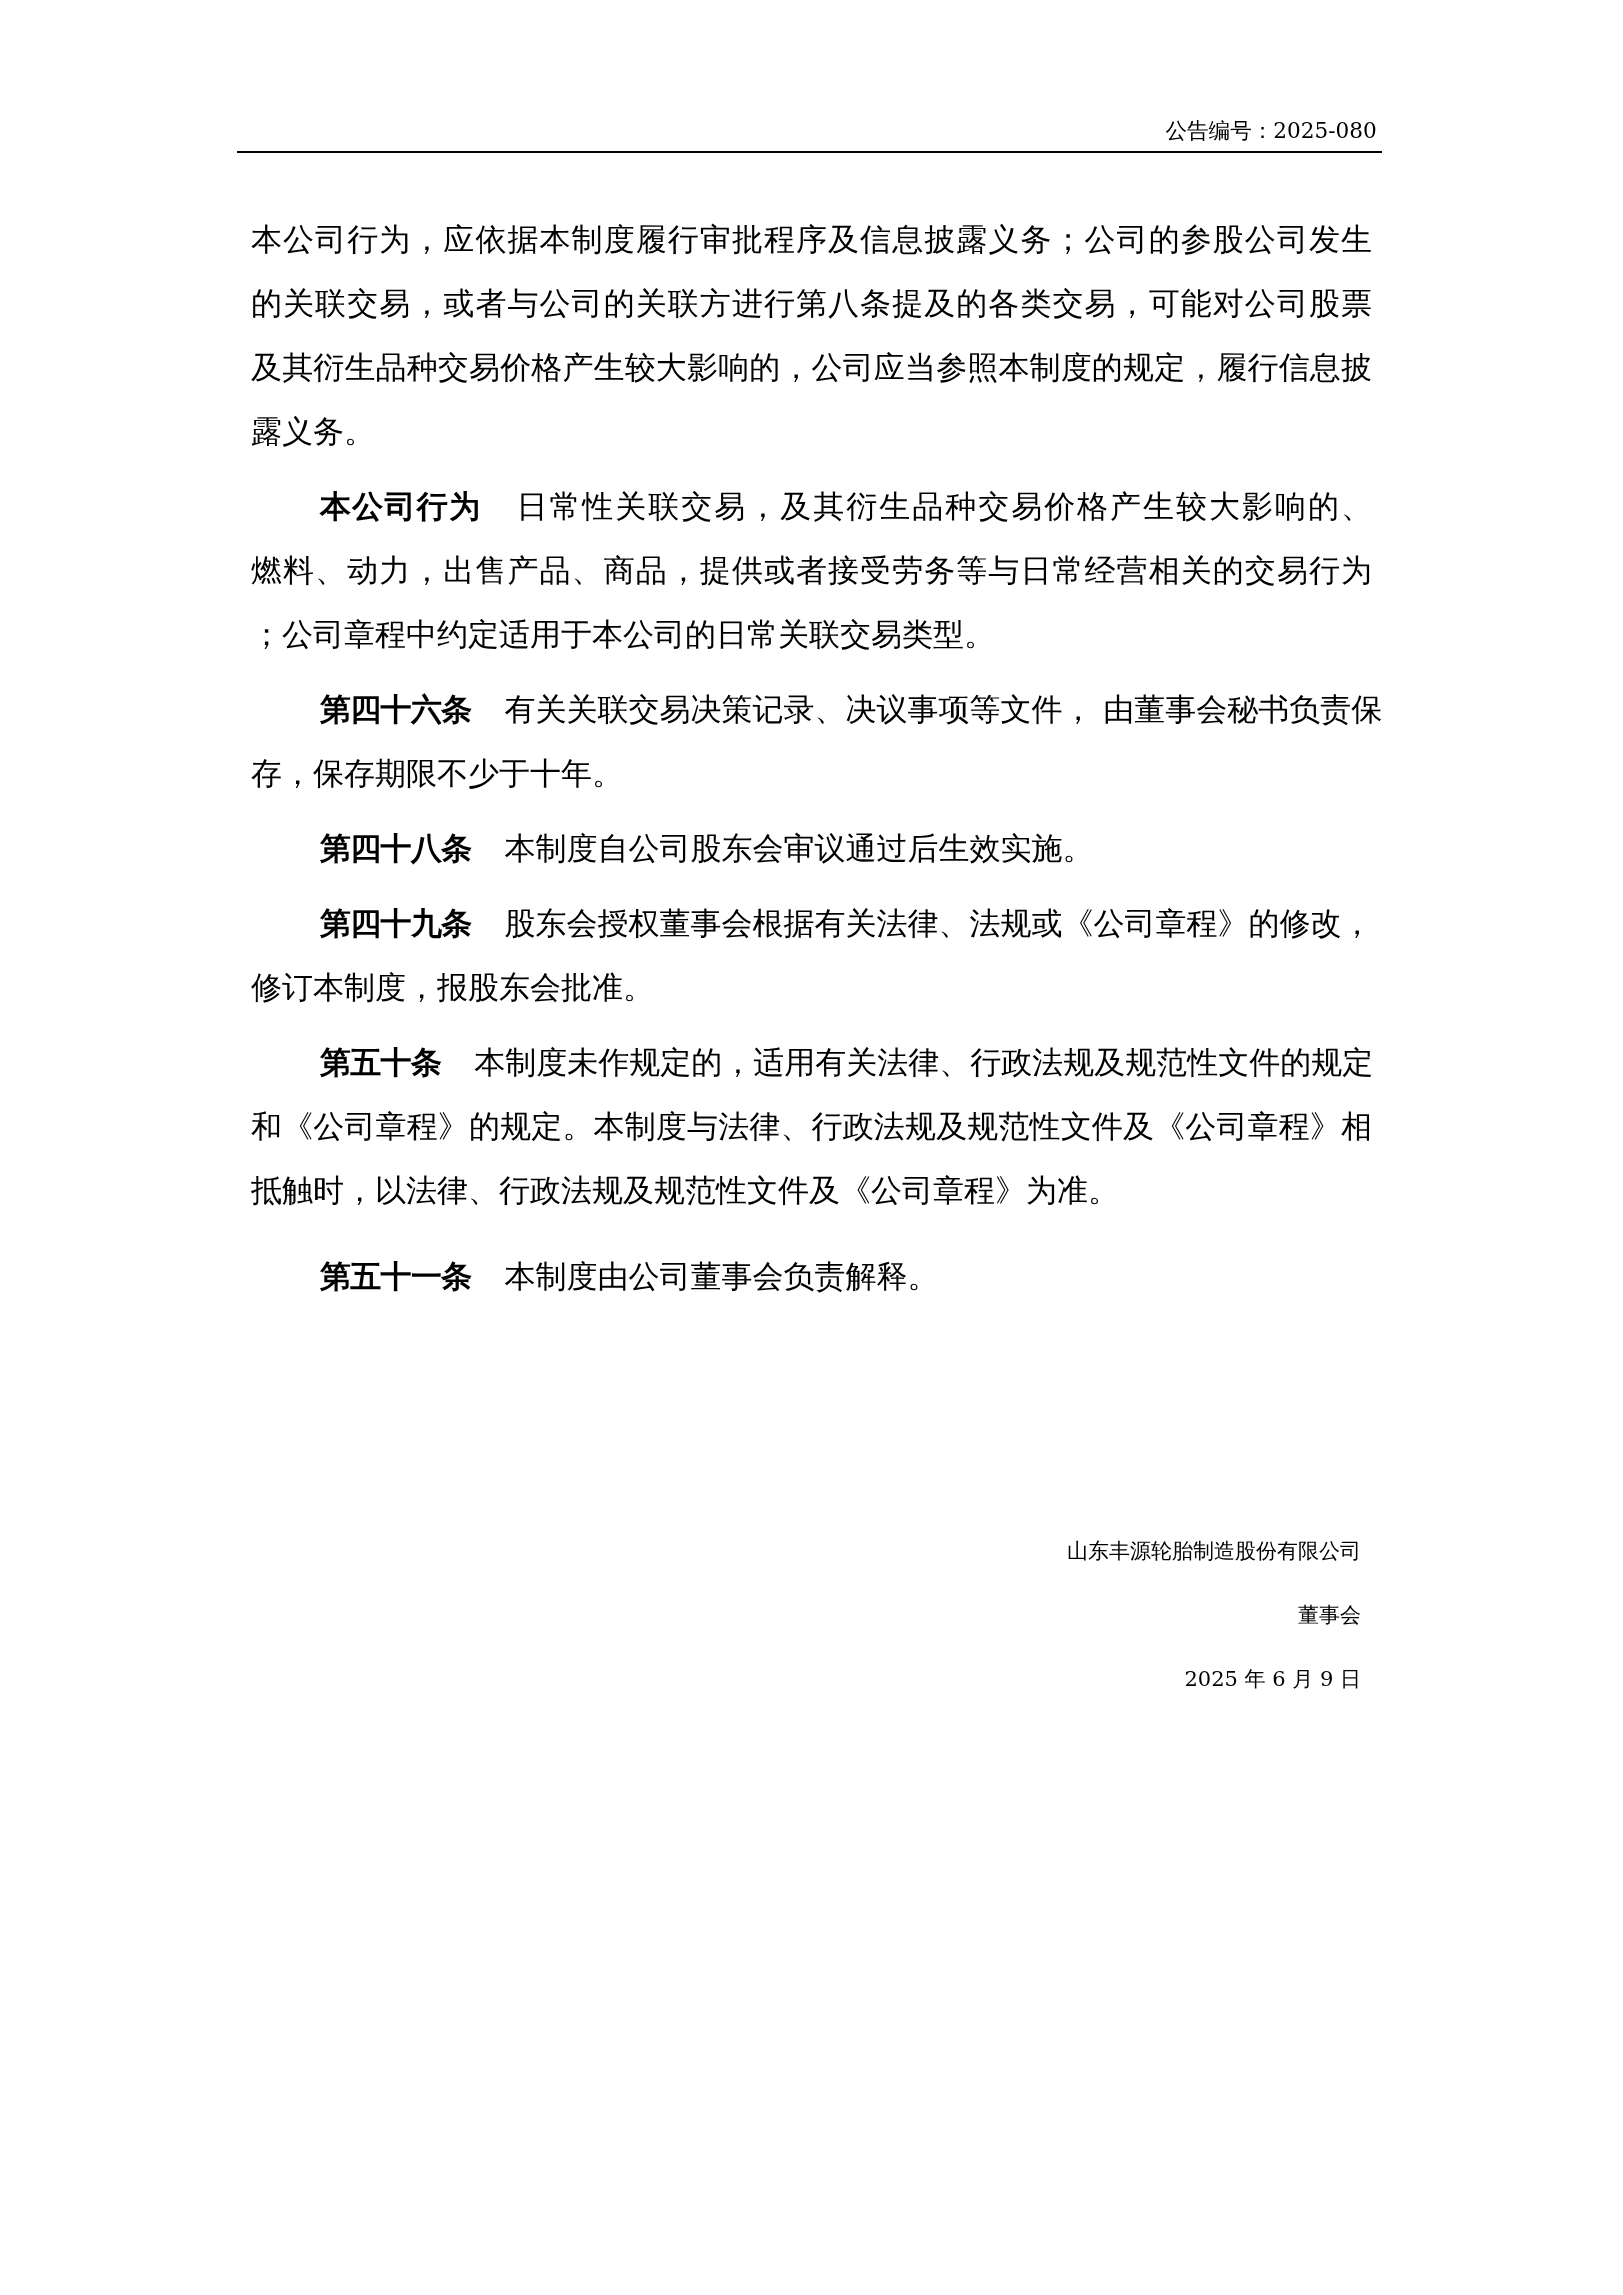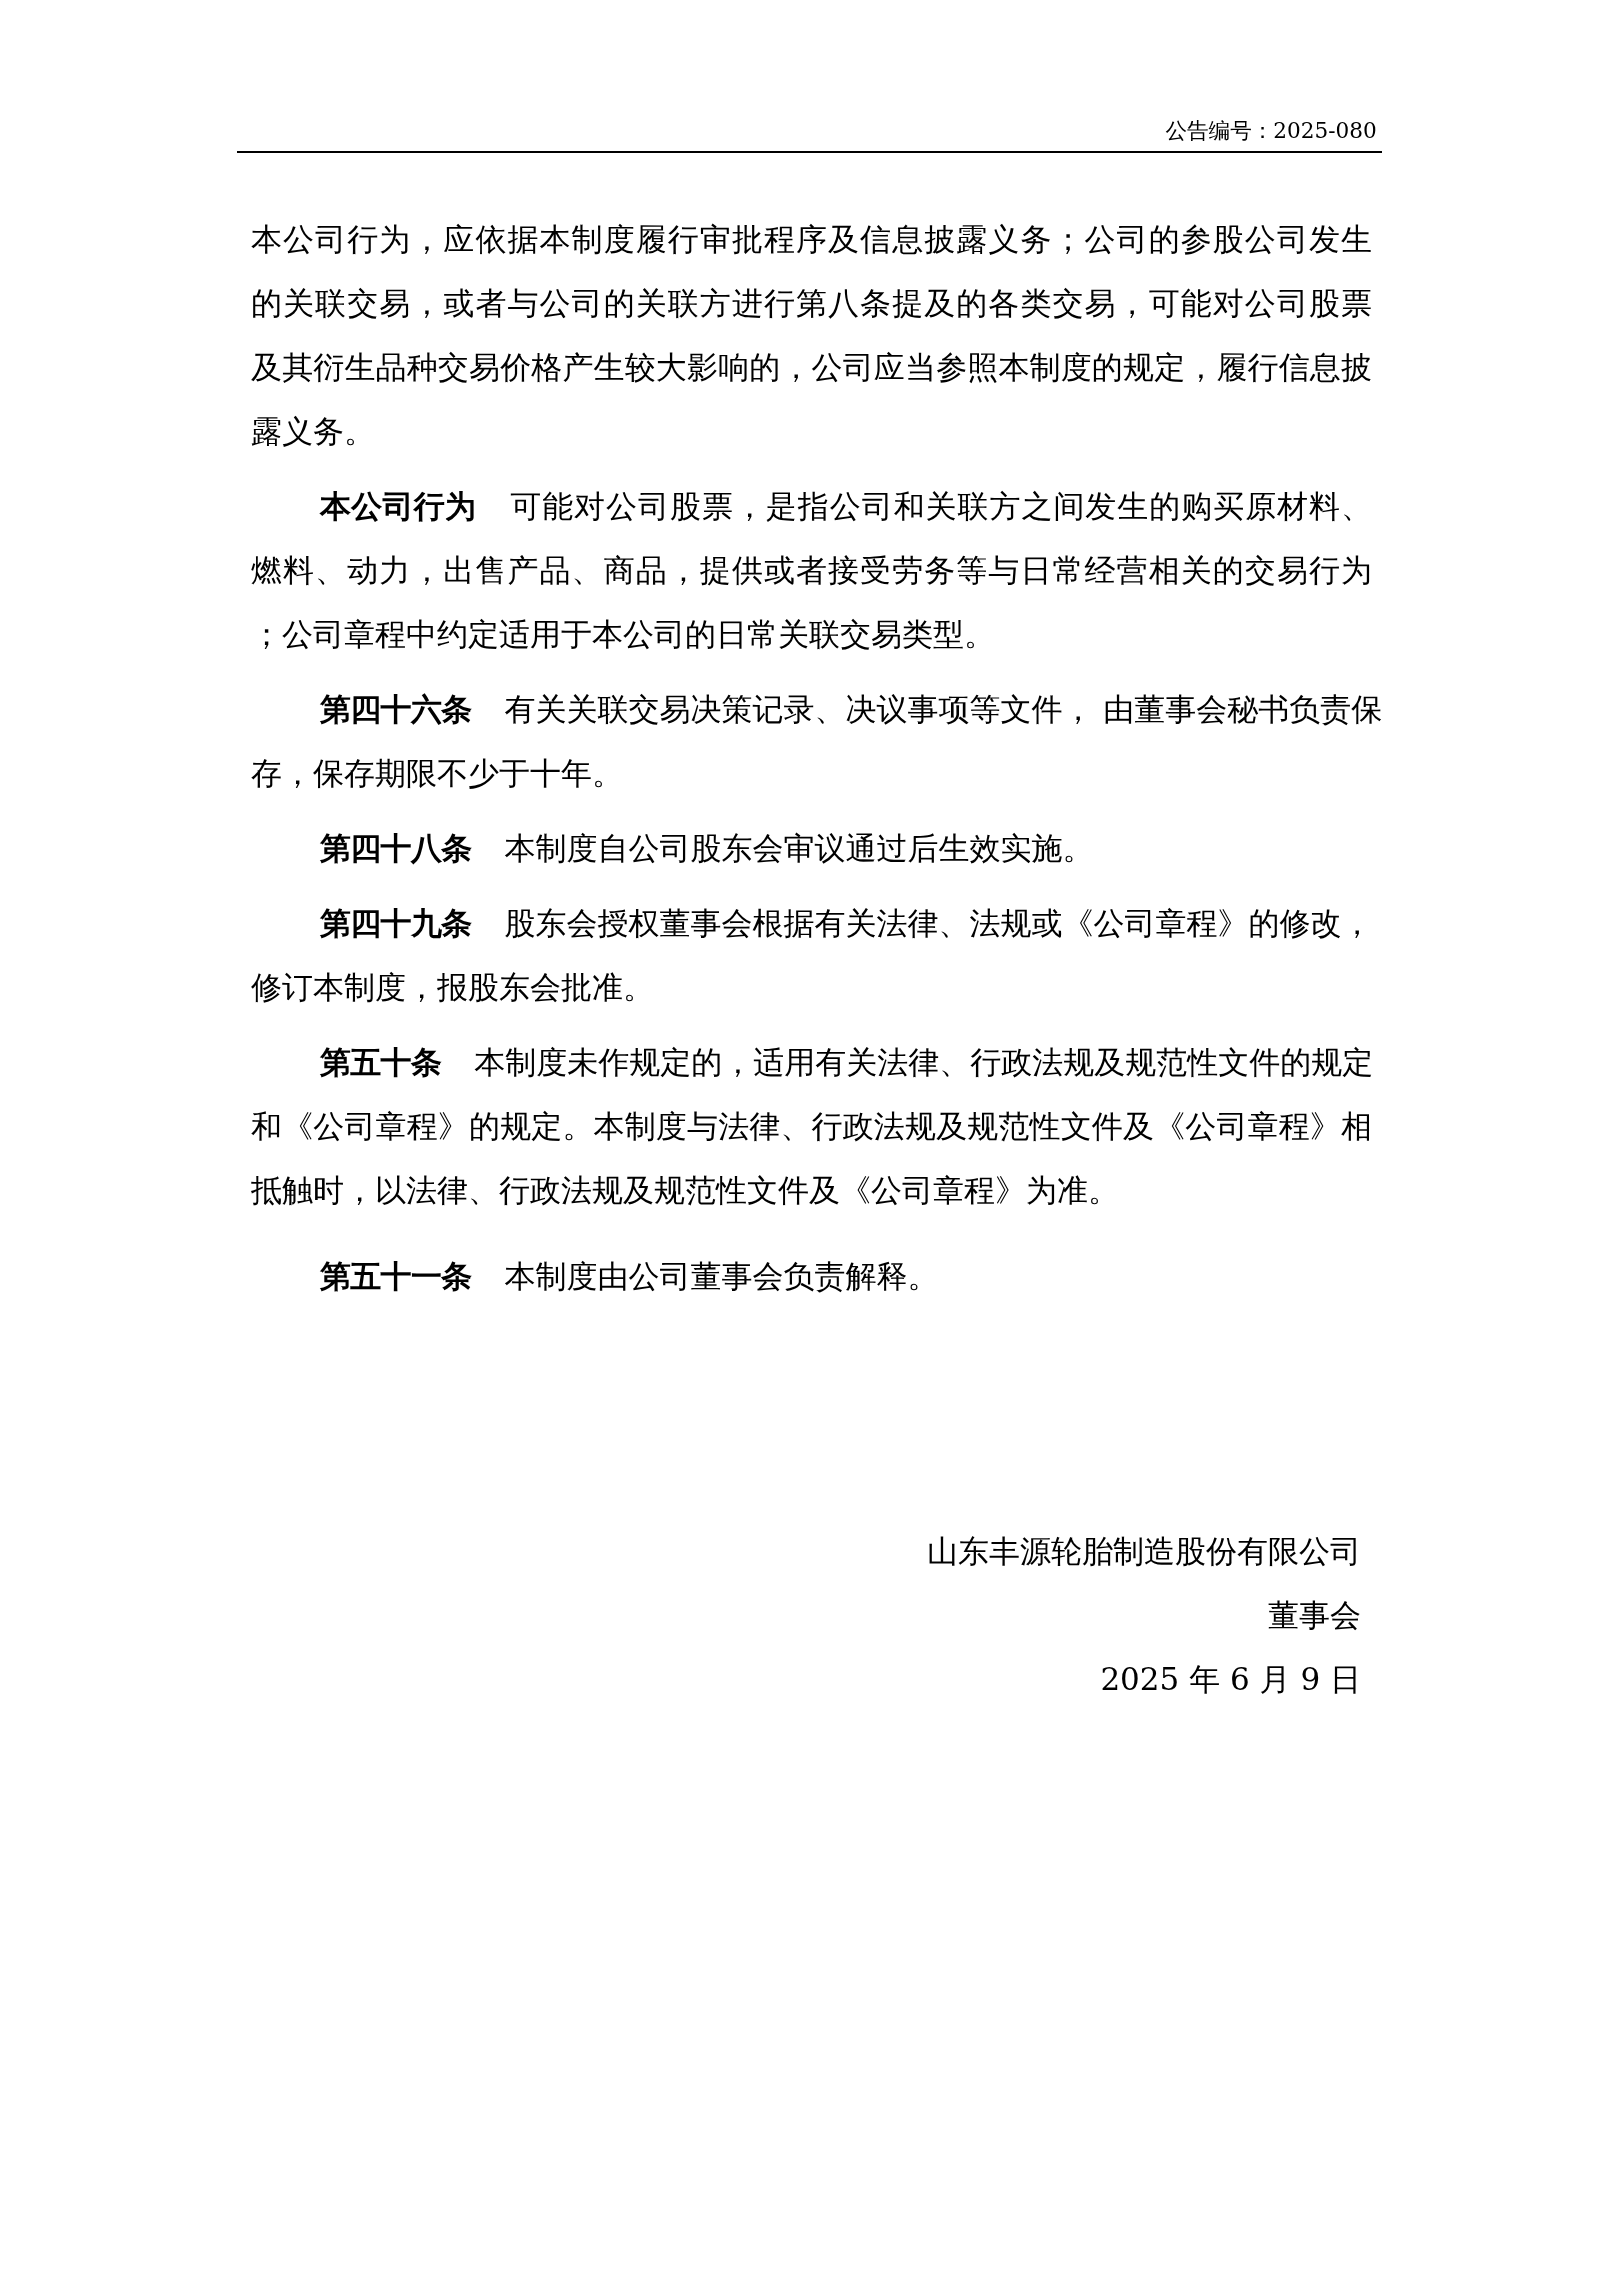--- a/index.html
+++ b/index.html
@@ -70,21 +70,21 @@
       width: 33px;
     }
     .para.extra-gap {
       margin-top: 21.6px;
     }
     .signature {
       position: absolute;
       right: 262px;
       top: 1519px;
       text-align: right;
-      font-size: 31px;
+      font-size: 21px;
       line-height: 64px;
       font-family: "DejaVu Serif", "Liberation Serif", serif;
     }
     .signature div {
       white-space: nowrap;
     }
   </style>
 </head>
 <body>
 
@@ -95,21 +95,21 @@
 <div class="body-text">
 
   <div class="para">
     <span class="line">本公司行为，应依据本制度履行审批程序及信息披露义务；公司的参股公司发生</span>
     <span class="line">的关联交易，或者与公司的关联方进行第八条提及的各类交易，可能对公司股票</span>
     <span class="line">及其衍生品种交易价格产生较大影响的，公司应当参照本制度的规定，履行信息披</span>
     <span class="line last">露义务。</span>
   </div>
 
   <div class="para">
-    <span class="line indent"><span class="art-title">本公司行为</span><span class="art-gap"></span><span>可能对公司股票，是指公司和关联方之间发生的购买原材料、</span></span>
+    <span class="line indent"><span class="art-title">本公司行为</span><span class="art-gap"></span><span>日常性关联交易，及其衍生品种交易价格产生较大影响的、</span></span>
     <span class="line">燃料、动力，出售产品、商品，提供或者接受劳务等与日常经营相关的交易行为</span>
     <span class="line last">；公司章程中约定适用于本公司的日常关联交易类型。</span>
   </div>
 
   <div class="para">
     <span class="line indent"><span class="art-title">第四十六条</span><span class="art-gap"></span><span>有关关联交易决策记录、决议事项等文件， 由董事会秘书负责保</span></span>
     <span class="line last">存，保存期限不少于十年。</span>
   </div>
 
 

